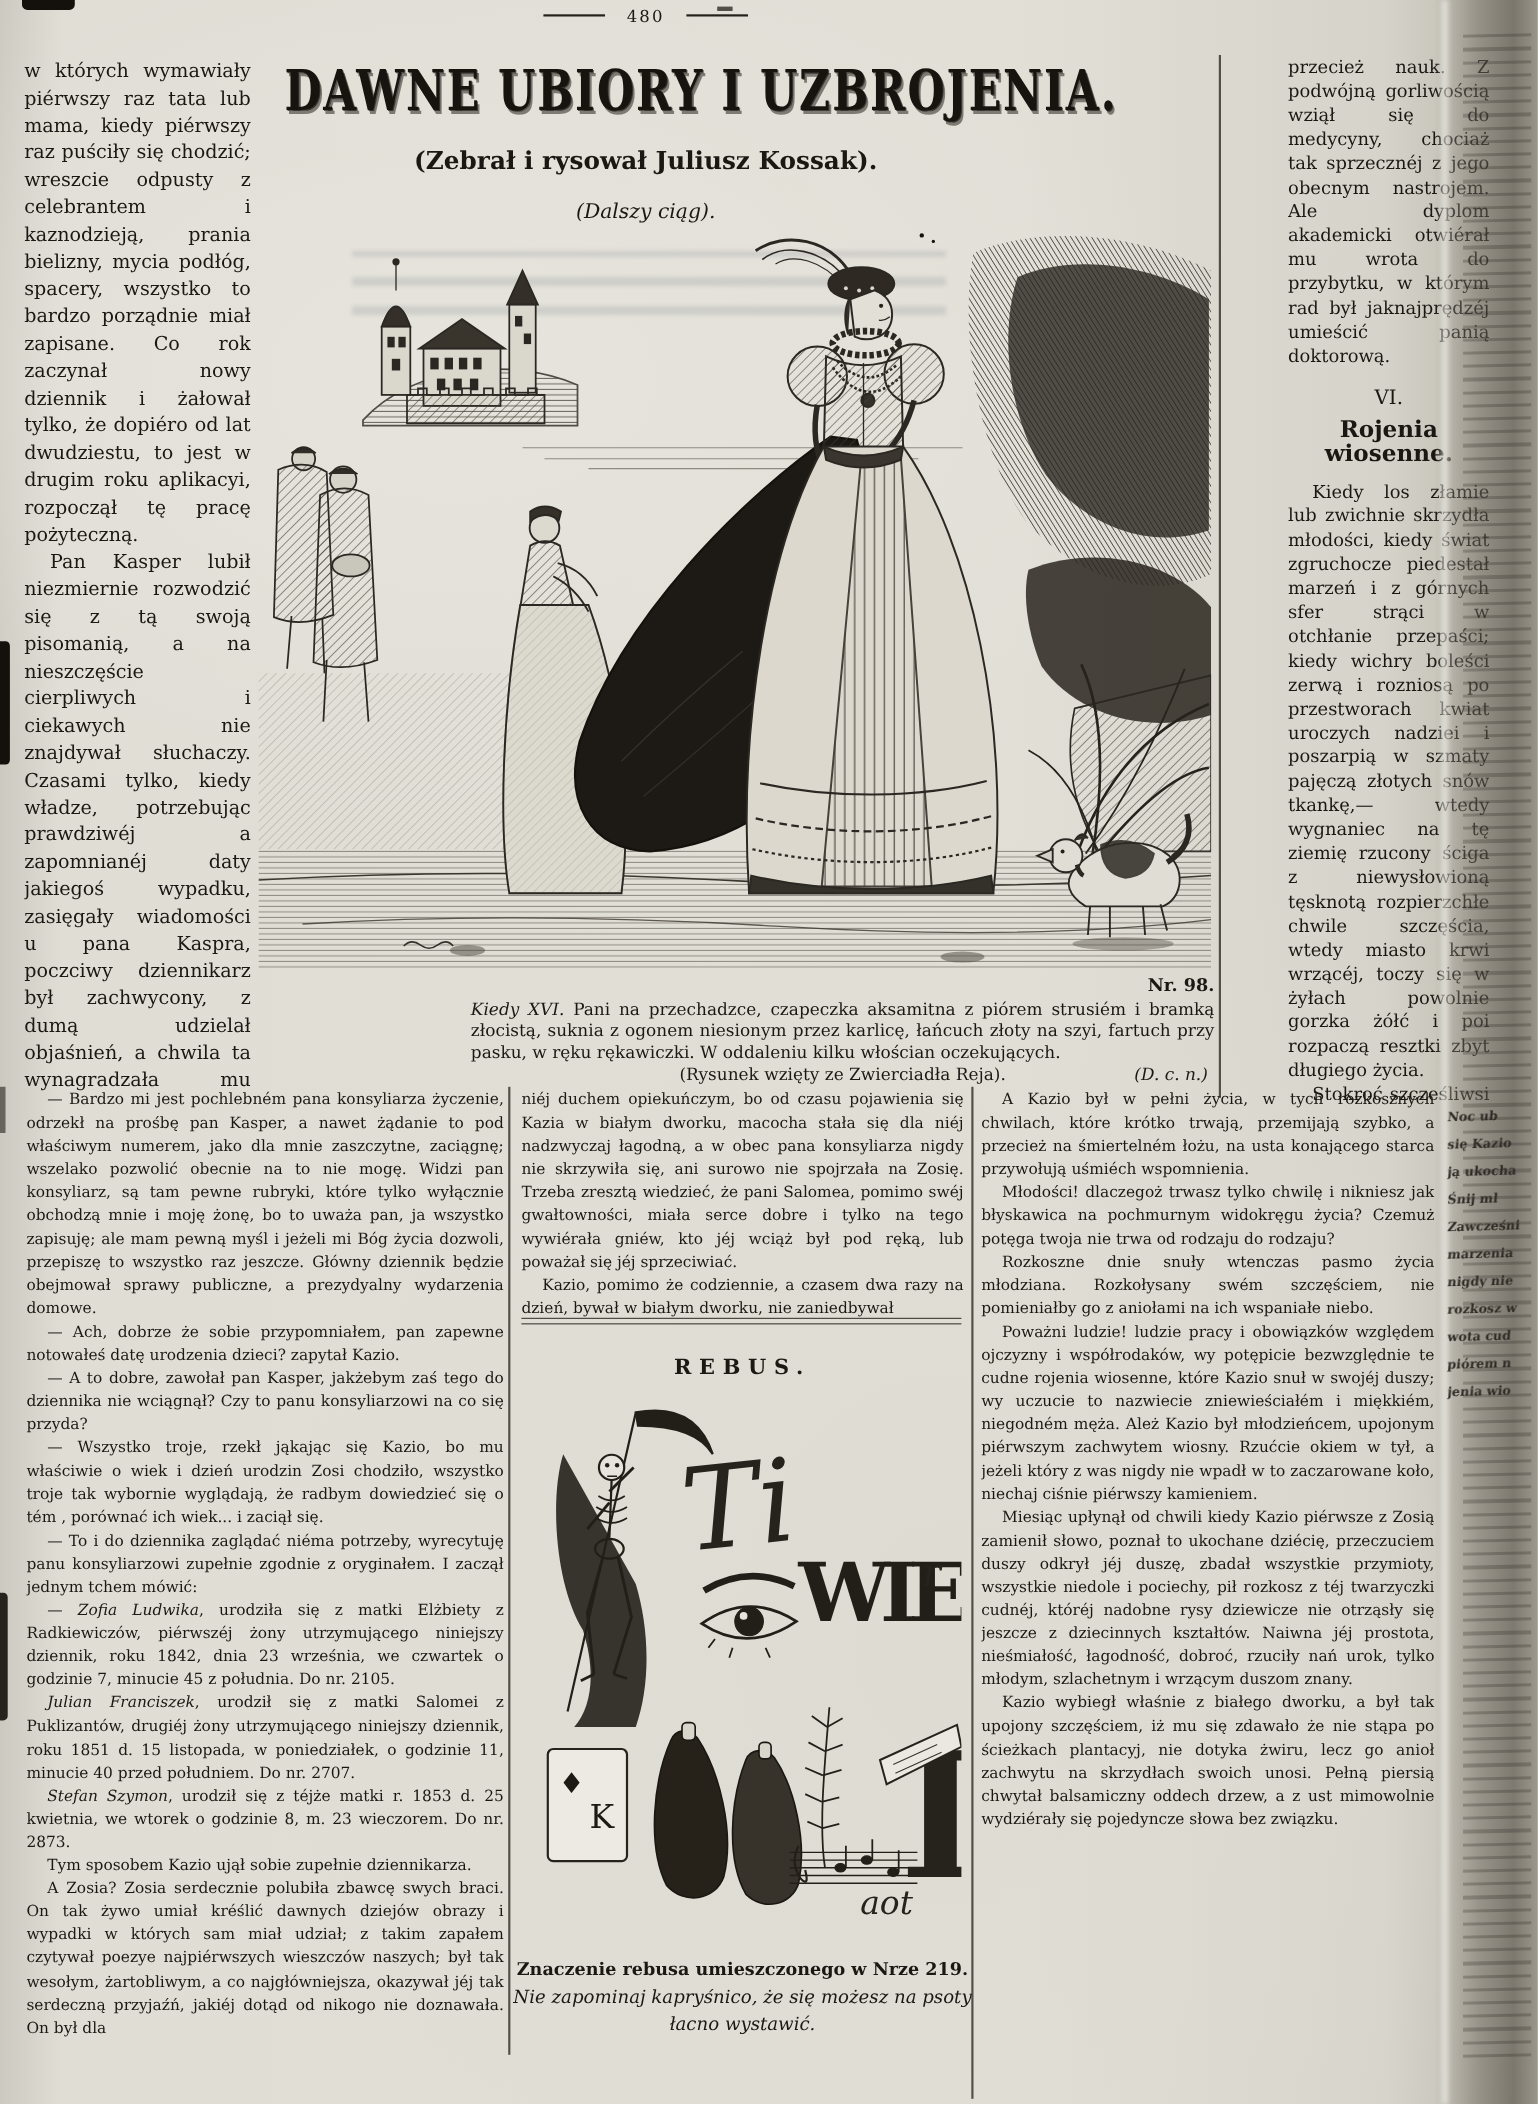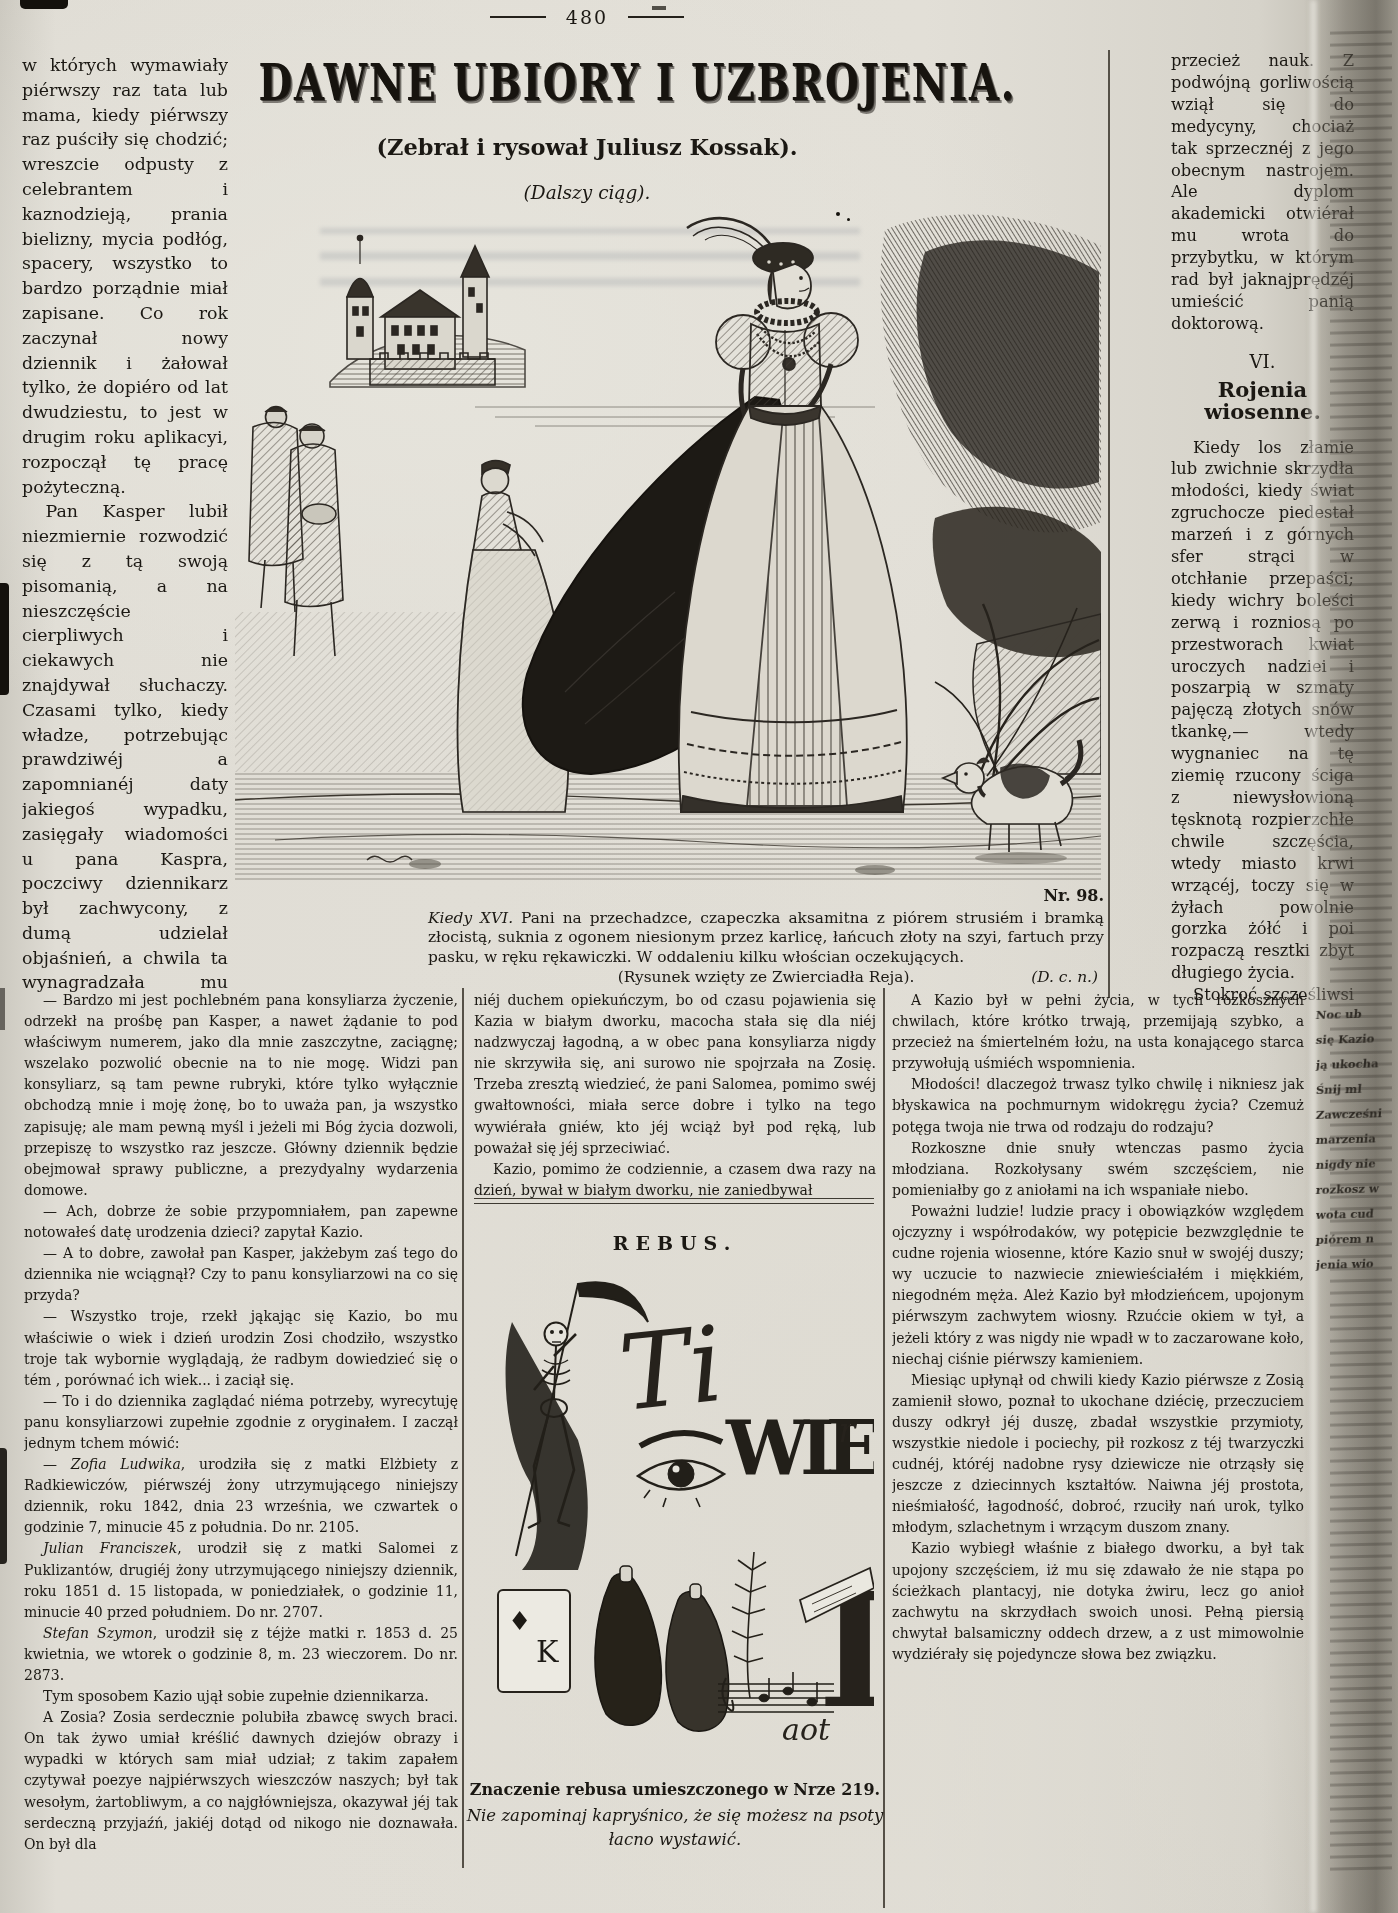--- a/index.html
+++ b/index.html
@@ -10,21 +10,21 @@
     background:
       radial-gradient(1100px 700px at 30% 18%, #e6e4dc 0%, rgba(230,228,220,0) 62%),
       radial-gradient(900px 1100px at 62% 78%, #dedbd2 0%, rgba(222,219,210,0) 70%),
       linear-gradient(90deg,#ccc9c0 0,#e0ddd5 4%,#e2dfd7 66%,#d6d3ca 90%,#b2aea3 100%);
   }
   .abs{position:absolute;}
   p{margin:0;text-indent:1.35em;text-align:justify;}
   .cont p:first-child{text-indent:0;}
   .col{overflow:hidden;text-align:justify;}
   
-  #pageno{left:230px;top:6px;width:714px;text-align:center;font-size:19px;letter-spacing:2px;}
+  #pageno{left:230px;top:6px;width:714px;text-align:center;font-size:15px;letter-spacing:2px;}
   .numdash{display:inline-block;width:56px;border-top:2.2px solid #24211b;vertical-align:middle;margin:0 20px 4px 20px;}
   #title{left:230px;top:52px;width:714px;text-align:center;font-weight:bold;font-size:42px;
     letter-spacing:2px;color:#17140f;transform:scale(.92,1.22);transform-origin:center top;
     text-shadow:2.5px 3px 0 rgba(23,20,15,.5), 1px 1px 0 rgba(23,20,15,.65);white-space:nowrap;}
   #subtitle{left:230px;top:134px;width:714px;text-align:center;font-weight:bold;font-size:22.5px;}
   #dalszy{left:230px;top:182px;width:714px;text-align:center;font-style:italic;font-size:18.5px;}
   #ghost{left:320px;top:228px;width:540px;height:64px;opacity:.14;filter:blur(2px);
     background:repeating-linear-gradient(0deg,transparent 0 6px,#4a5668 6px 14px,transparent 14px 26px);}
   
   #leftTop{left:22px;top:53px;width:206px;height:944px;font-size:17.4px;line-height:24.8px;}

